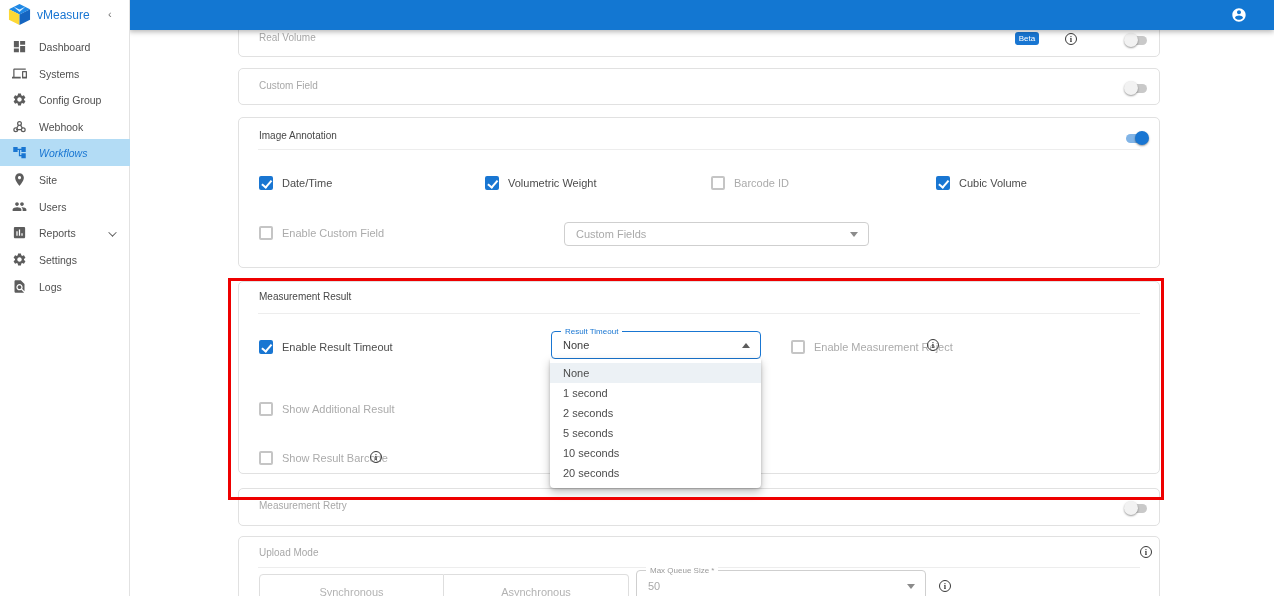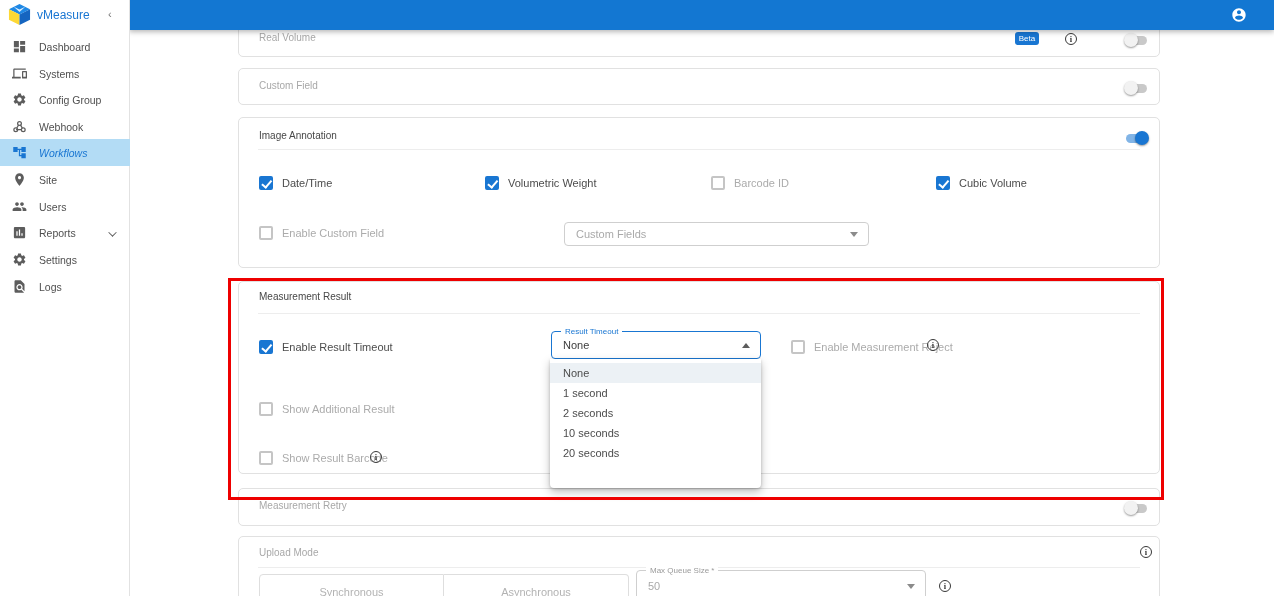--- a/index.html
+++ b/index.html
@@ -265,20 +265,21 @@
       <span class="box"></span>
       <span class="lbl">Show Result Barcode</span>
     </label>
     <span class="info" style="left:131px;top:169px"></span>
   </div>
 
   <div class="panel">
     <div class="opt selected">None</div>
     <div class="opt">1 second</div>
     <div class="opt">2 seconds</div>
+    <div class="opt">5 seconds</div>
     <div class="opt">10 seconds</div>
     <div class="opt">20 seconds</div>
   </div>
 
   <div class="card" style="top:488px;height:38px">
     <div class="card-title muted" style="top:11px">Measurement Retry</div>
     <span class="toggle off" style="left:885px;top:12px">
         <span class="track"></span>
         <span class="thumb"></span>
       </span>

